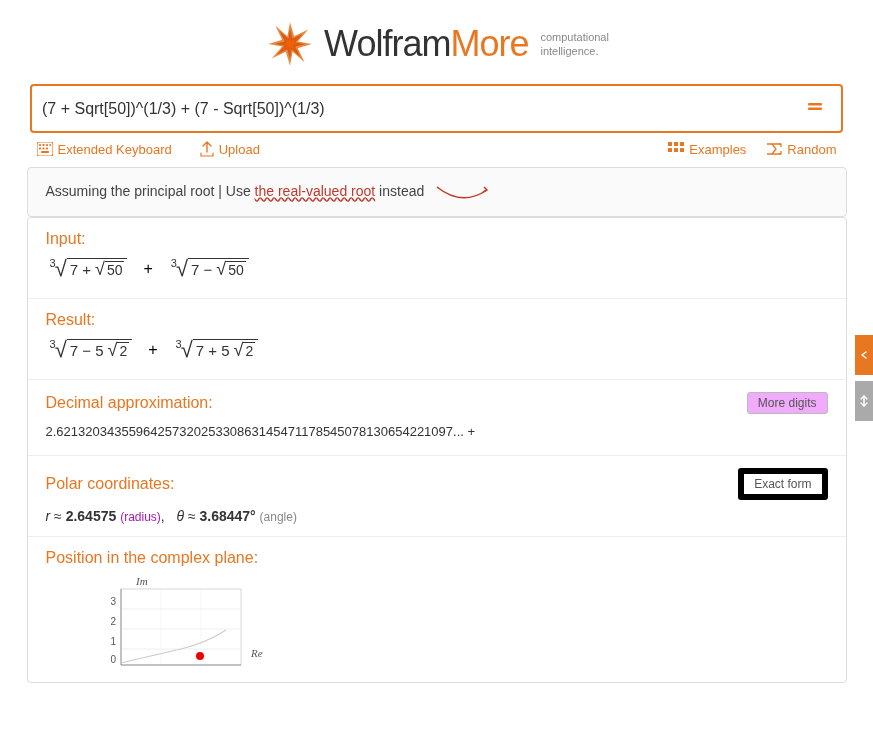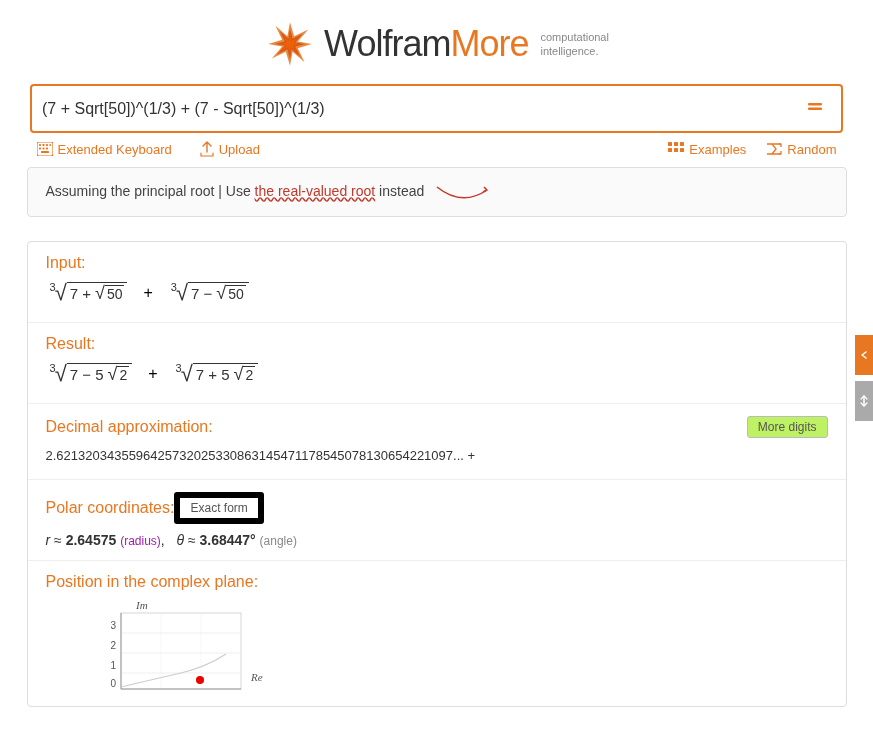--- a/index.html
+++ b/index.html
@@ -87,21 +87,21 @@
     }
 
     
     .assumption-box {
       border: 1px solid #ddd;
       border-radius: 4px;
       padding: 14px 18px;
       background: #fafafa;
       font-size: 14px;
       color: #444;
-      margin-bottom: 24px;
+      margin-bottom: 0;
     }
     .assumption-box a {
       color: #c0392b;
       text-decoration: underline;
       text-decoration-style: wavy;
       cursor: pointer;
     }
 
     
     .result-card {
@@ -186,36 +186,37 @@
       align-items: center;
       margin-bottom: 8px;
     }
     .more-digits-btn {
       border: 1px solid #bbb;
       border-radius: 3px;
       padding: 3px 10px;
       font-size: 12px;
       color: #555;
       cursor: pointer;
-      background: #bef264;
+      background: #f0abfc;
     }
     .decimal-value {
       font-size: 13px;
       color: #333;
       line-height: 1.6;
       word-break: break-all;
     }
 
     
     .polar-section {
       padding: 12px 18px;
       border-bottom: 1px solid #eee;
     }
     .polar-header {
       display: flex;
+      justify-content: space-between;
       align-items: center;
       margin-bottom: 8px;
     }
     .exact-form-btn {
       border: 6px solid #000000;
       border-radius: 3px;
       padding: 3px 10px;
       font-size: 12px;
       color: #555;
       cursor: pointer;

